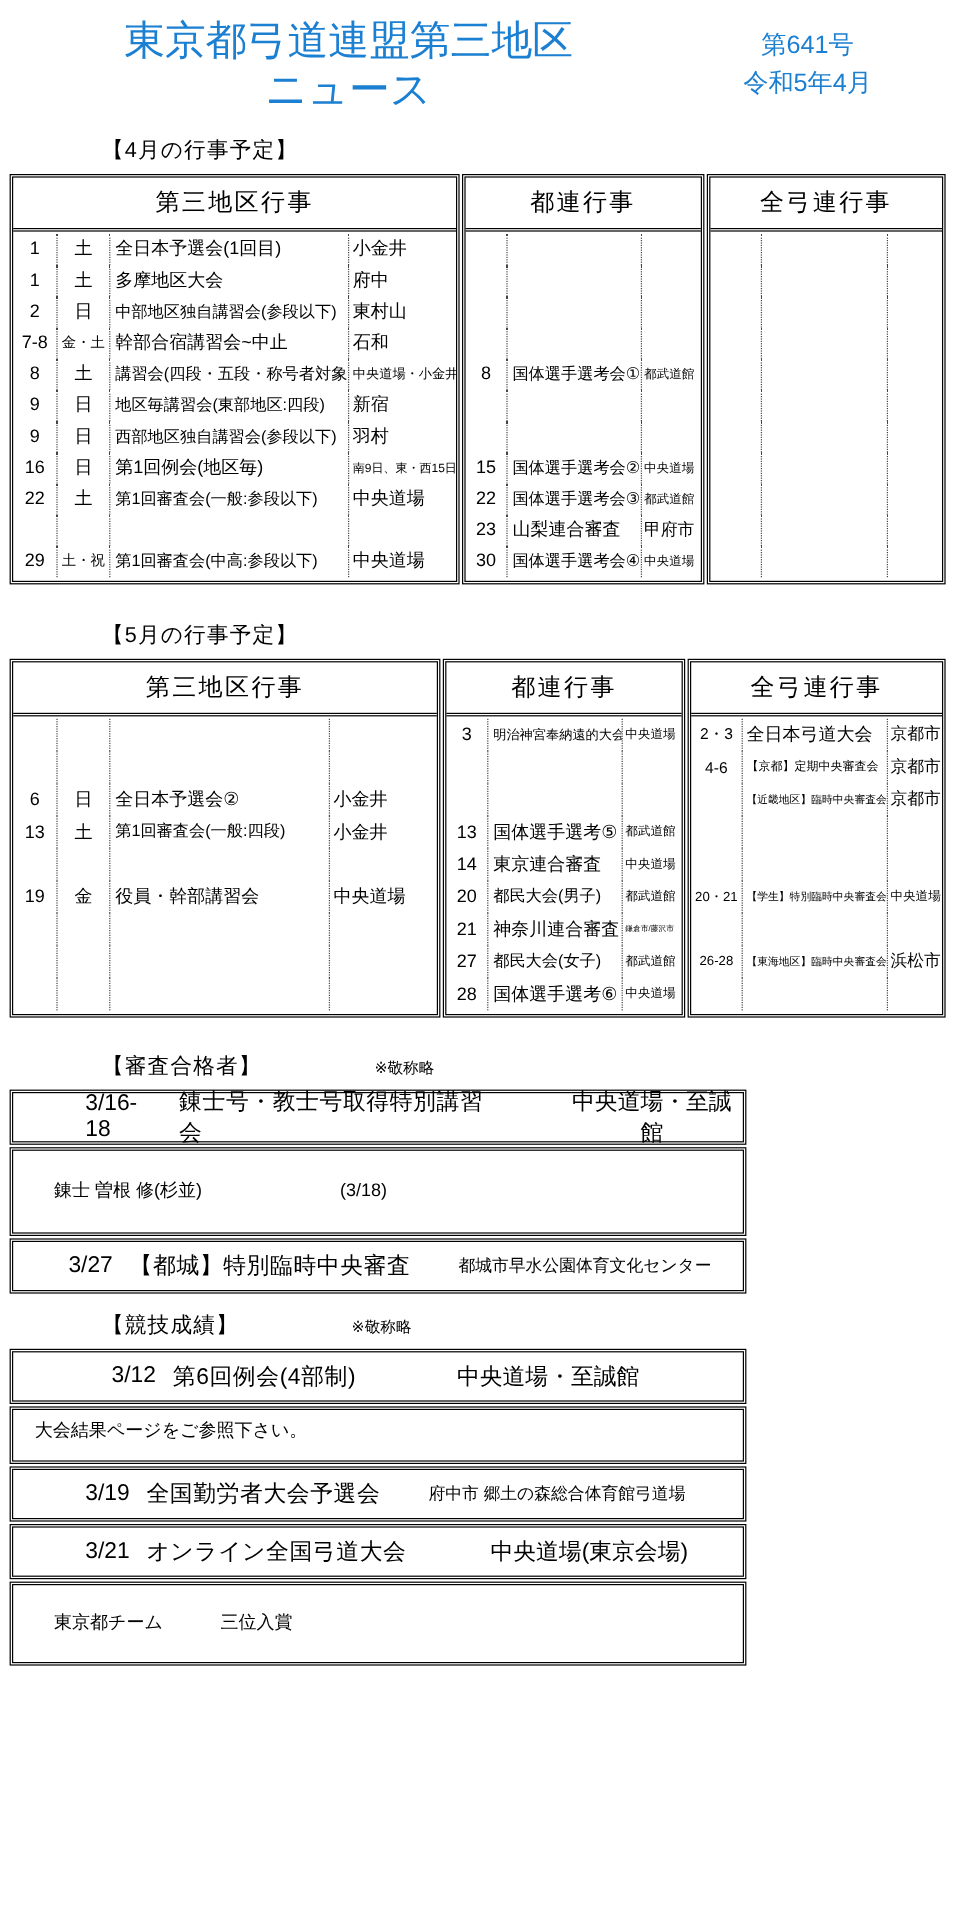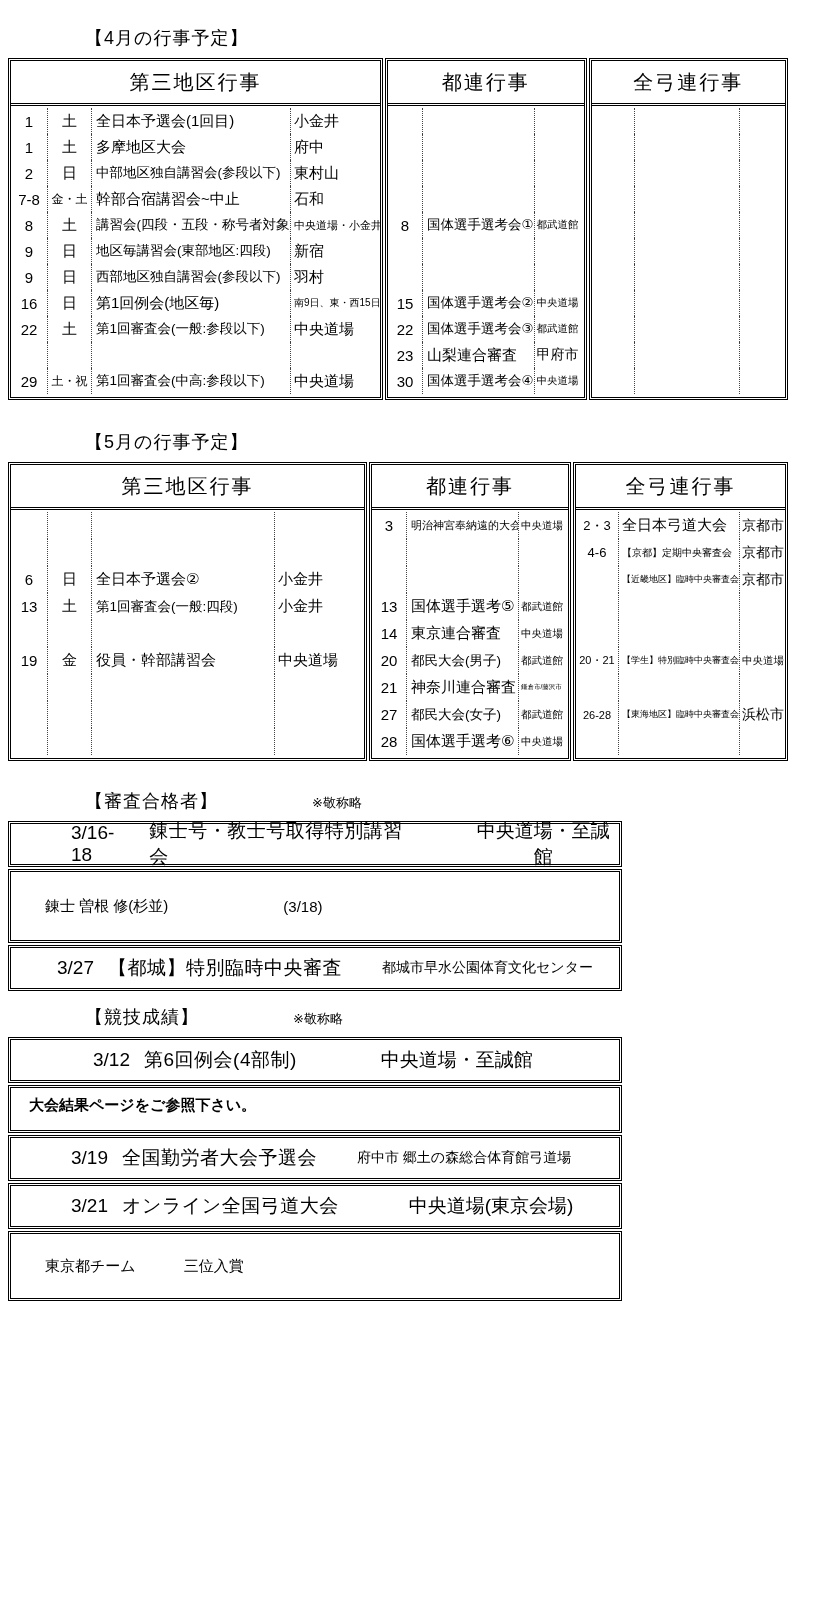--- a/index.html
+++ b/index.html
@@ -43,31 +43,41 @@
   .box-header .bh-title{margin-left:14px;letter-spacing:0.5px;}
   .box-header .bh-venue{margin-left:46px;text-align:center;}
   .box-header .bh-venue.small{font-size:14px;margin-left:40px;}
   .box-body{display:flex;align-items:center;font-size:15px;}
   .bb-tall{height:74px;}
   .bb-mid{height:70px;}
   .box-body .bb-name{margin-left:34px;}
   .box-body .bb-date{margin-left:115px;}
   .box-body .bb-val{margin-left:48px;}
   .bb-topline{height:48px;align-items:flex-start;}
-  .bb-topline .bb-text{margin:8px 0 0 18px;font-size:15px;font-weight:bold;}
+  .bb-topline .bb-text{margin:8px 0 0 18px;font-size:15px;}
   .bb-rank{height:120px;display:block;padding-top:24px;box-sizing:border-box;}
   .rank-row{display:flex;font-size:15px;margin:0 0 14px 28px;}
   .rank-row .rk{width:66px;}
   .rank-note{text-align:center;font-size:14.5px;margin-top:2px;}
 </style>
 </head>
 <body>
 
 <div class="page">
 
+  <div class="masthead">
+    <div class="mast-title" style="color: rgb(27, 127, 210);">
+      <div>東京都弓道連盟第三地区</div>
+      <div>ニュース</div>
+    </div>
+    <div class="mast-issue" style="color: rgb(27, 127, 210);">
+      <div>第641号</div>
+      <div>令和5年4月</div>
+    </div>
+  </div>
 
   <div class="sec-label">
     <span>【4月の行事予定】</span>
   </div>
   <div class="sched">
     <div class="group g1">
       <div class="ghead">第三地区行事</div>
       <div class="gbody">
           <div class="trow">
             <div class="cell c-date">1</div>

